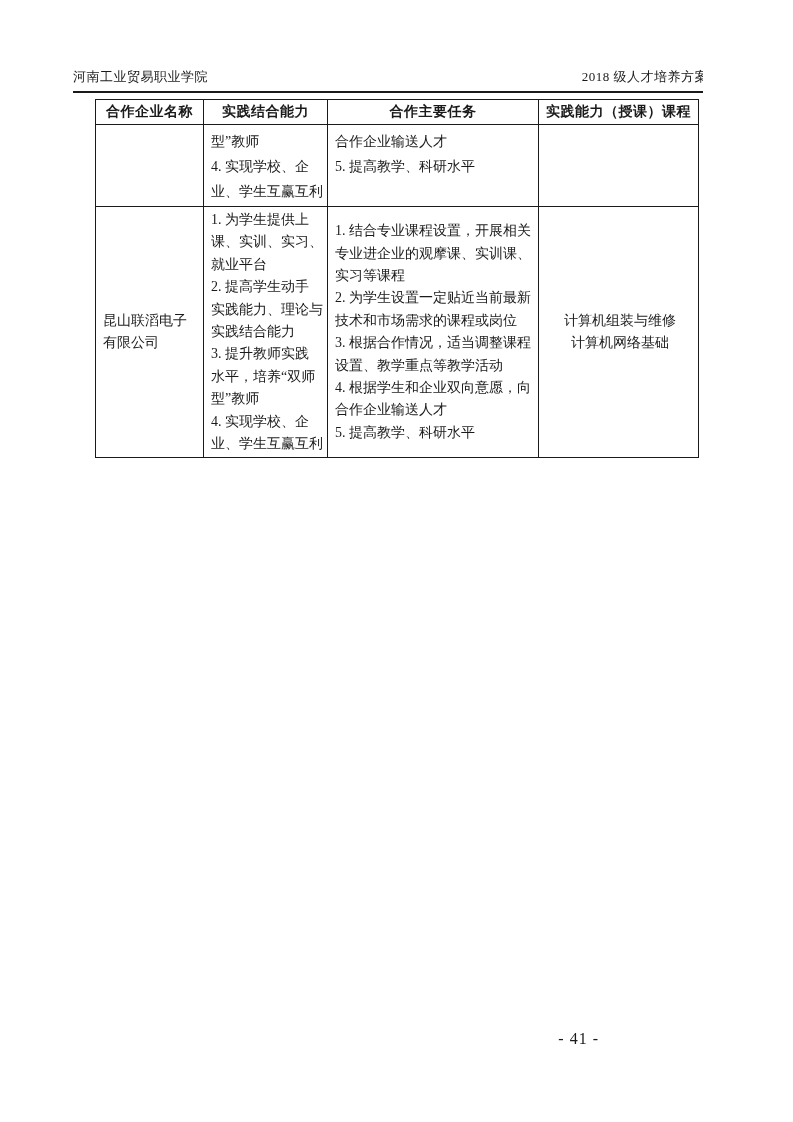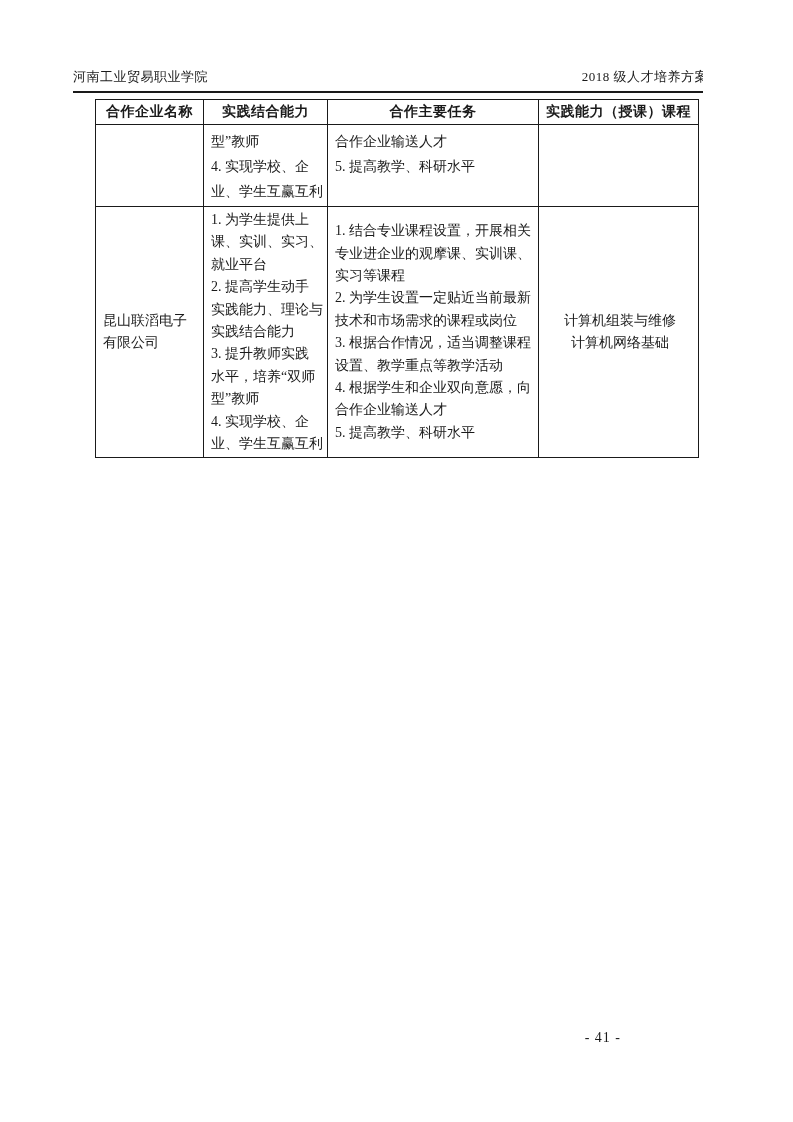--- a/index.html
+++ b/index.html
@@ -64,22 +64,22 @@
   tr.row-main td {
     vertical-align: middle;
     line-height: 22.4px;
     padding: 2px 4px 2px 7px;
   }
   td.cell-company { line-height: 25px; padding-left: 7px; }
   td.cell-courses { text-align: center; padding-left: 2px; padding-right: 2px; line-height: 25px; }
   .page-footer {
     position: absolute;
     top: 1030px;
-    right: 82px;
-    font-size: 14px;
+    right: 104px;
+    font-size: 16px;
     letter-spacing: 1px;
   }
 </style>
 </head>
 <body>
 
 <div class="page">
 
   <div class="page-header">
     <span>河南工业贸易职业学院</span>

